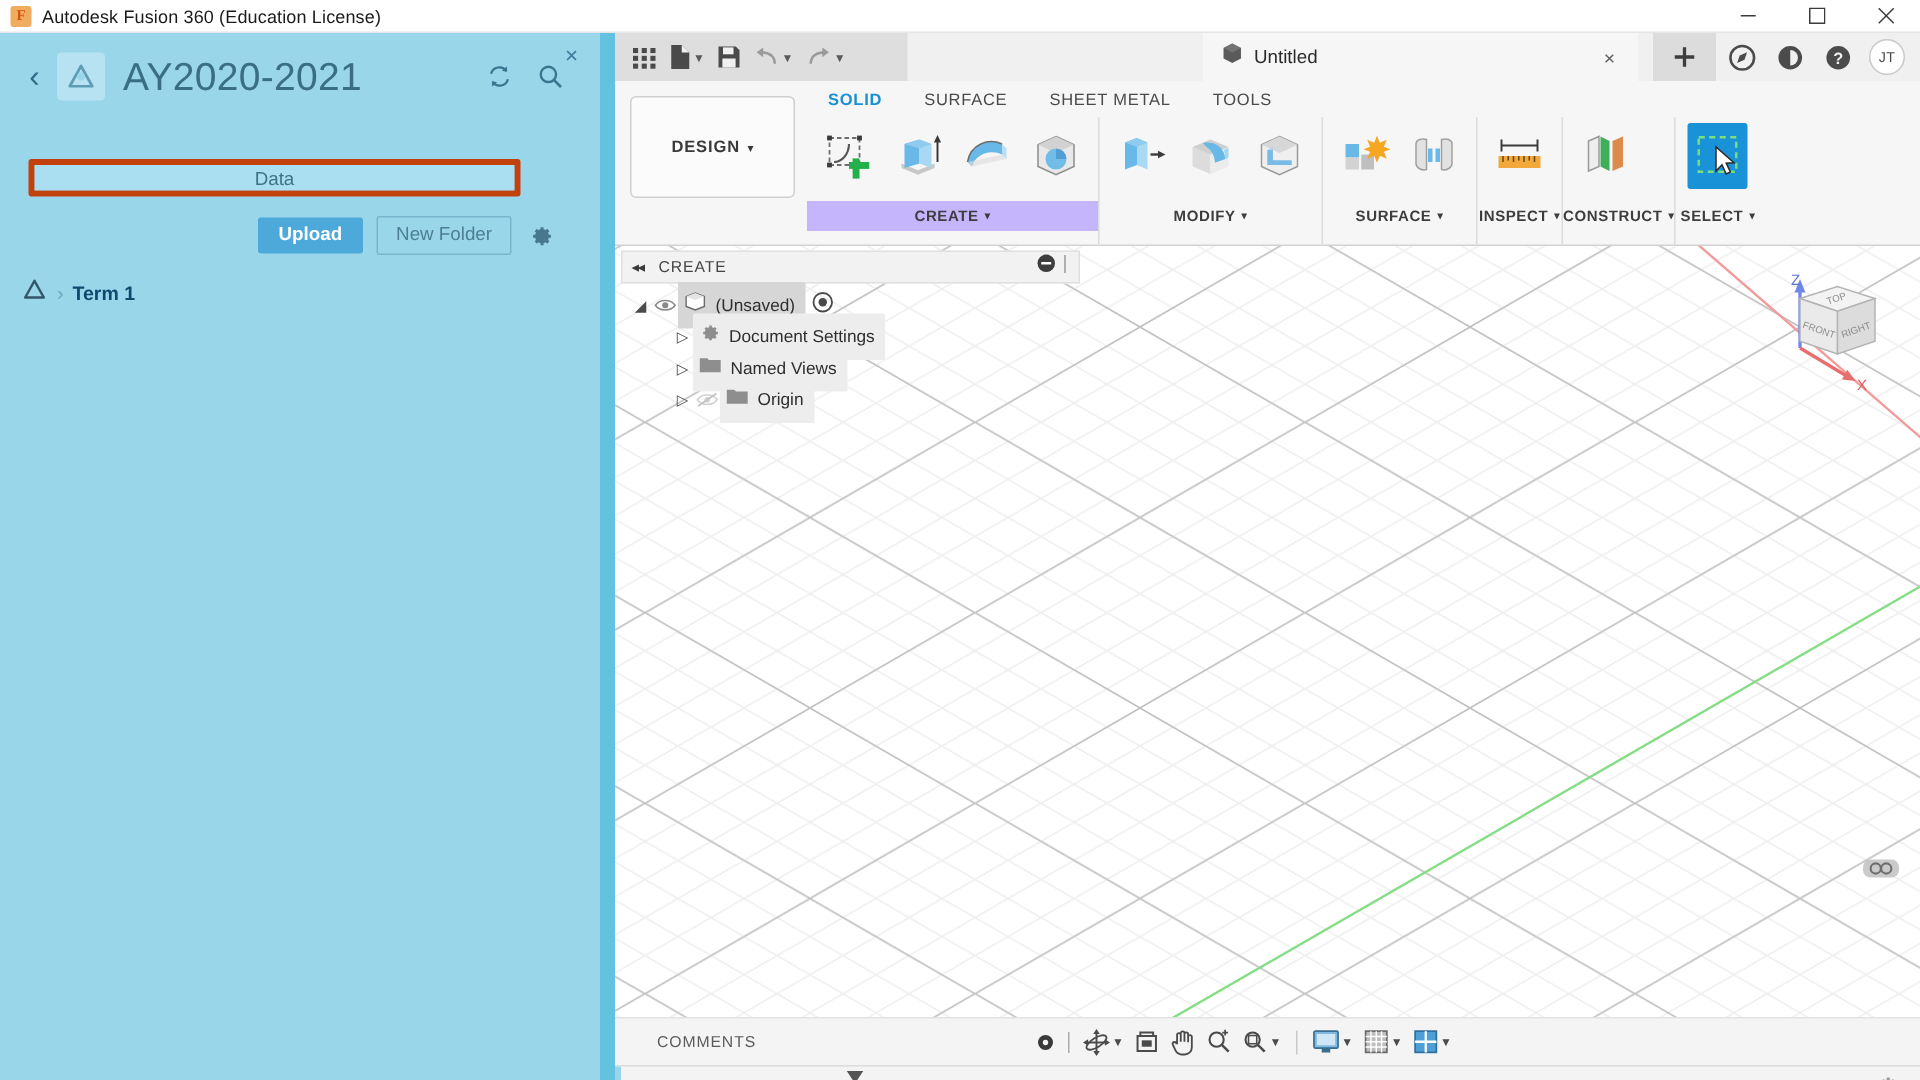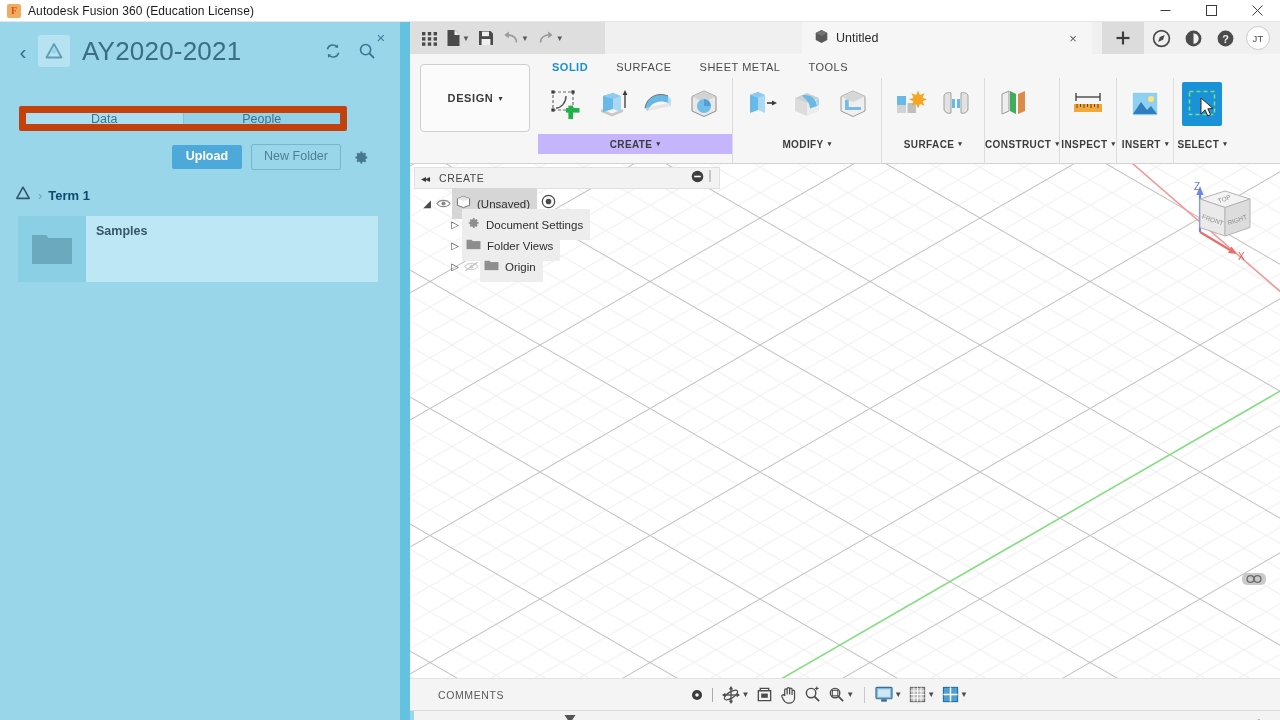--- a/index.html
+++ b/index.html
@@ -64,21 +64,21 @@
   .dp-head-actions { margin-left: auto; display: flex; align-items: center; gap: 12px; padding-right: 22px; }
   .dp-icon-btn { width: 22px; height: 22px; display: flex; align-items: center; justify-content: center; color: #3a7590; }
   .dp-close {
     position: absolute; right: 11px; top: 7px; width: 16px; height: 16px;
     display: flex; align-items: center; justify-content: center; color: #3d7d99;
     font-size: 15px; line-height: 1;
   }
 
   .dp-tabs {
     position: absolute; left: 19px; top: 84px; width: 328px; height: 25px;
-    display: flex; border: 7px solid #c2410c; border-radius: 2px; overflow: hidden;
+    display: flex; border: 4px solid #c2410c; border-radius: 2px; overflow: hidden;
   }
   .dp-tab {
     flex: 1; display: flex; align-items: center; justify-content: center;
     font-size: 12.5px; color: #3f7287;
   }
   .dp-tab.active { background: #a9dff0; }
   .dp-tab.inactive { background: #93d2e8; border-left: 1px solid #7fc3dc; }
 
   .dp-actions {
     position: absolute; left: 0; top: 122px; width: 400px; height: 26px;
@@ -304,21 +304,20 @@
             <circle cx="7.6" cy="7.6" r="5.1" fill="none" stroke="#3a7590" stroke-width="1.6"></circle>
             <line x1="11.4" y1="11.4" x2="16" y2="16" stroke="#3a7590" stroke-width="1.8"></line>
           </svg>
         </div>
       </div>
       <div class="dp-close">×</div>
     </div>
 
     <div class="dp-tabs">
       <div class="dp-tab active">Data</div>
-      <div class="dp-tab inactive">People</div>
     </div>
 
     <div class="dp-actions">
       <div class="dp-upload">Upload</div>
       <div class="dp-newfolder">New Folder</div>
       <div class="dp-gear">
         <svg width="17" height="17" viewBox="0 0 20 20">
           <path fill="#46798d" d="M10 6.6a3.4 3.4 0 1 0 0 6.8 3.4 3.4 0 0 0 0-6.8zm0 5.1a1.7 1.7 0 1 1 0-3.4 1.7 1.7 0 0 1 0 3.4z"></path>
           <path fill="#46798d" d="M18 8.8h-1.6a6.6 6.6 0 0 0-.7-1.7l1.1-1.1-1.8-1.8-1.1 1.1a6.6 6.6 0 0 0-1.7-.7V2.9H9.8v1.7a6.6 6.6 0 0 0-1.7.7L7 4.2 5.2 6l1.1 1.1a6.6 6.6 0 0 0-.7 1.7H4v2.4h1.6c.15.6.4 1.17.7 1.7L5.2 14l1.8 1.8 1.1-1.1c.53.3 1.1.55 1.7.7V17h2.4v-1.6c.6-.15 1.17-.4 1.7-.7l1.1 1.1 1.8-1.8-1.1-1.1c.3-.53.55-1.1.7-1.7H18V8.8z"></path>
         </svg>
@@ -329,33 +328,20 @@
       <span>
         <svg width="18" height="16" viewBox="0 0 20 18">
           <path d="M10 2.5 L17 15 L3 15 Z" fill="none" stroke="#33566a" stroke-width="1.8" stroke-linejoin="round"></path>
           <circle cx="10" cy="9.5" r="2.2" fill="#9ad6ea"></circle>
         </svg>
       </span>
       <span class="dp-bc-chev">›</span>
       <span class="dp-bc-text">Term 1</span>
     </div>
 
-    <div class="dp-grid">
-      <div class="dp-item">
-        <div class="dp-item-thumb">
-          <svg width="44" height="36" viewBox="0 0 44 36">
-            <path fill="#6aa9be" d="M2 4h14l3 3.5H2z"></path>
-            <path fill="#6aa9be" d="M2 7h40v26H2z"></path>
-          </svg>
-        </div>
-        <div class="dp-item-body">
-          <div class="dp-item-name">Samples</div>
-        </div>
-      </div>
-    </div>
   </div>
 
   <div class="dp-edge"></div>
 
   <div class="fusion">
 
     <div class="f-topbar">
 
       <div class="f-qat">
         <div class="qat-btn">
@@ -569,36 +555,20 @@
           <div class="f-panel-label">
             <span>SURFACE</span>
             <span class="f-cap-caret">▾</span>
           </div>
         </div>
 
         <div class="f-panel">
           <div class="f-panel-icons">
             <div class="f-tool">
               <svg width="34" height="32" viewBox="0 0 34 32">
-                <path fill="#eeeeee" stroke="#9a9a9a" stroke-width="1" d="M6 6 L13 3 L13 23 L6 26 Z"></path>
-                <path fill="#3fae5a" d="M14 3 L20 6 L20 26 L14 23 Z"></path>
-                <path fill="#dd8b4a" d="M22 6 L29 3 L29 23 L22 26 Z"></path>
-              </svg>
-            </div>
-          </div>
-          <div class="f-panel-label">
-            <span>CONSTRUCT</span>
-            <span class="f-cap-caret">▾</span>
-          </div>
-        </div>
-
-        <div class="f-panel">
-          <div class="f-panel-icons">
-            <div class="f-tool">
-              <svg width="34" height="32" viewBox="0 0 34 32">
                 <line x1="5" y1="9" x2="29" y2="9" stroke="#3a3a3a" stroke-width="1.3"></line>
                 <line x1="5" y1="5" x2="5" y2="13" stroke="#3a3a3a" stroke-width="1.3"></line>
                 <line x1="29" y1="5" x2="29" y2="13" stroke="#3a3a3a" stroke-width="1.3"></line>
                 <path d="M3 16 L31 16 L31 24 L3 24 Z" fill="#f0a93a"></path>
                 <g stroke="#6a4410" stroke-width="1">
                   <line x1="6" y1="16" x2="6" y2="20"></line>
                     <line x1="9.5" y1="16" x2="9.5" y2="19"></line>
                   <line x1="13" y1="16" x2="13" y2="20"></line>
                     <line x1="16.5" y1="16" x2="16.5" y2="19"></line>
                   <line x1="20" y1="16" x2="20" y2="20"></line>
@@ -611,31 +581,32 @@
           <div class="f-panel-label">
             <span>INSPECT</span>
             <span class="f-cap-caret">▾</span>
           </div>
         </div>
 
         <div class="f-panel">
           <div class="f-panel-icons">
             <div class="f-tool">
               <svg width="34" height="32" viewBox="0 0 34 32">
-                <rect x="4" y="4" width="26" height="24" fill="#8fd0f0" stroke="#ffffff" stroke-width="1.4"></rect>
-                <circle cx="23" cy="11" r="3" fill="#ffe27a"></circle>
-                <path fill="#2f7fbe" d="M5 26 L13 14 L19 22 L23 18 L29 26 Z"></path>
+                <path fill="#eeeeee" stroke="#9a9a9a" stroke-width="1" d="M6 6 L13 3 L13 23 L6 26 Z"></path>
+                <path fill="#3fae5a" d="M14 3 L20 6 L20 26 L14 23 Z"></path>
+                <path fill="#dd8b4a" d="M22 6 L29 3 L29 23 L22 26 Z"></path>
               </svg>
             </div>
           </div>
           <div class="f-panel-label">
-            <span>INSERT</span>
+            <span>CONSTRUCT</span>
             <span class="f-cap-caret">▾</span>
           </div>
         </div>
+
 
         <div class="f-panel">
           <div class="f-panel-icons">
             <div class="f-tool active">
               <svg width="34" height="32" viewBox="0 0 34 32">
                 <rect x="4.5" y="3.5" width="25" height="23" fill="none" stroke="#7be07b" stroke-width="1.6" stroke-dasharray="4 3"></rect>
                 <path fill="#ffffff" stroke="#2b2b2b" stroke-width="1" d="M16 10 L16 26 L20 21.8 L22.8 28 L25.6 26.6 L22.8 20.8 L28 20.5 Z"></path>
               </svg>
             </div>
           </div>
@@ -738,21 +709,21 @@
 
           <div class="br-row" style="padding-left:34px;">
             <span class="br-arrow">▷</span>
             <span class="br-chip">
               <span>
                 <svg width="15" height="13" viewBox="0 0 16 14">
                   <path fill="#8e8e8e" d="M0.5 2 L6 2 L7.2 3.6 L0.5 3.6 Z"></path>
                   <path fill="#8e8e8e" d="M0.5 3.3 L15.5 3.3 L15.5 12 L0.5 12 Z"></path>
                 </svg>
               </span>
-              <span class="br-label">Folder Views</span>
+              <span class="br-label">Named Views</span>
             </span>
           </div>
 
           <div class="br-row" style="padding-left:34px;">
             <span class="br-arrow">▷</span>
             <span class="br-eye">
               <svg width="15" height="11" viewBox="0 0 16 11">
                 <path d="M1 5.5 C4 1 12 1 15 5.5 C12 10 4 10 1 5.5 Z" fill="none" stroke="#d2d2d2" stroke-width="1.2"></path>
                 <circle cx="8" cy="5.5" r="2" fill="#d2d2d2"></circle>
                 <line x1="1.5" y1="10" x2="14.5" y2="1" stroke="#c2c2c2" stroke-width="1.3"></line>

